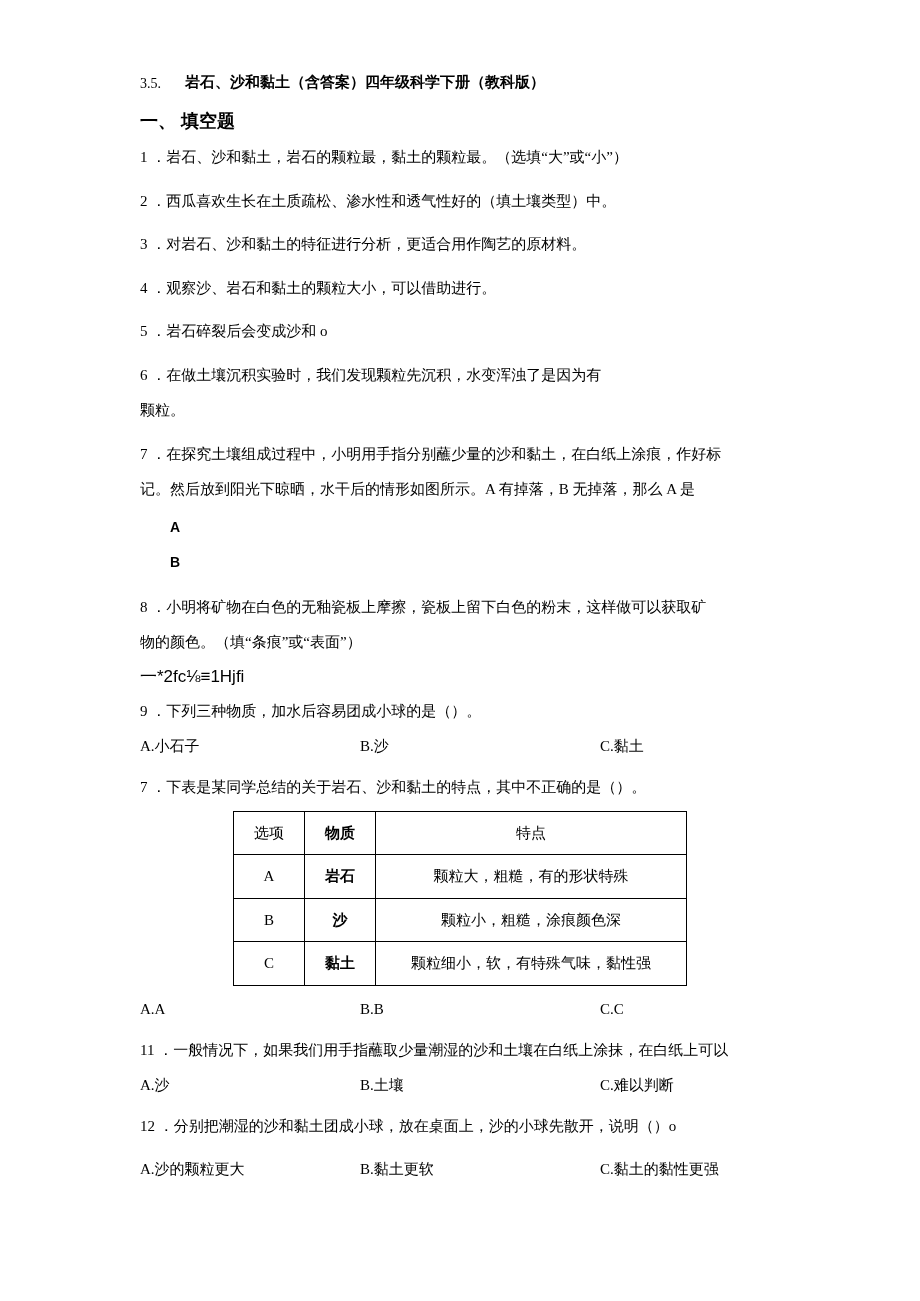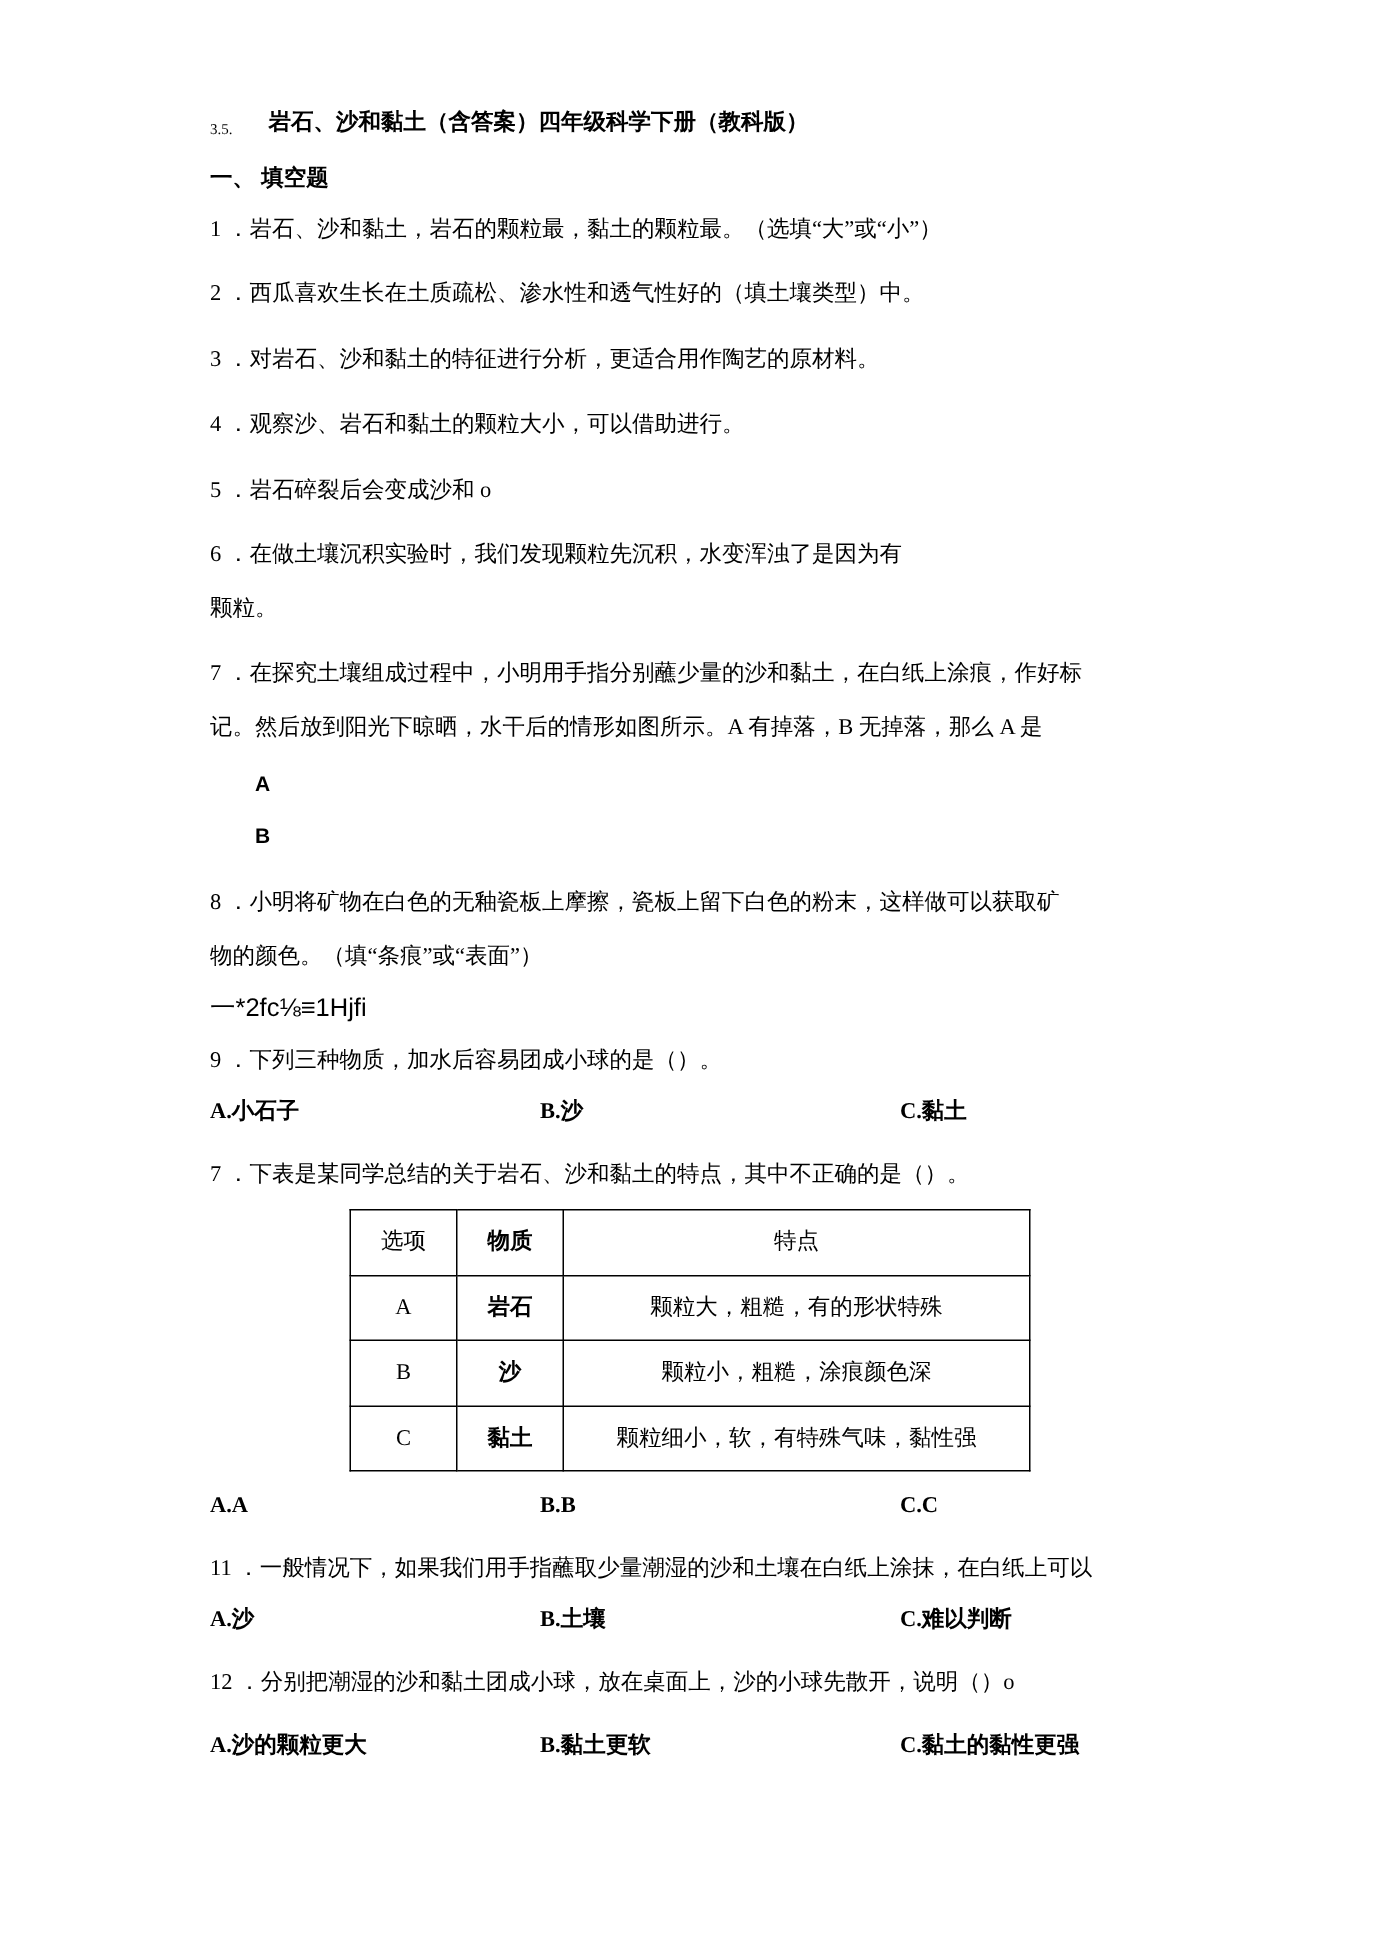--- a/index.html
+++ b/index.html
@@ -13,51 +13,50 @@
   .page {
     padding: 70px 140px 60px 140px;
     box-sizing: border-box;
     width: 920px;
     line-height: 1.5;
   }
   .title-row {
     margin-bottom: 14px;
   }
   .title-num {
-    font-size: 10px;
+    font-size: 14px;
     font-weight: normal;
     vertical-align: bottom;
   }
   .title-main {
     font-size: 15px;
     font-weight: bold;
     font-family: "SimSun","宋体",serif;
     margin-left: 20px;
   }
   .section-head {
-    font-size: 15px;
+    font-size: 18px;
     font-weight: bold;
     margin: 6px 0 10px 0;
     font-family: "SimHei","黑体",sans-serif;
   }
   .q {
     font-size: 15px;
     margin: 0 0 18px 0;
     line-height: 1.7;
   }
   .q-tight {
     font-size: 15px;
     margin: 0 0 10px 0;
     line-height: 1.7;
   }
   .opts {
     font-size: 15px;
     margin: 0 0 18px 0;
     display: flex;
-    font-weight: bold;
   }
   .opts span { display:inline-block; }
   .opt-a { width: 220px; }
   .opt-b { width: 240px; }
   .opt-c { }
   .ab-block {
     margin: 14px 0 22px 30px;
     font-family: Arial, sans-serif;
     font-weight: bold;
     font-size: 14px;

